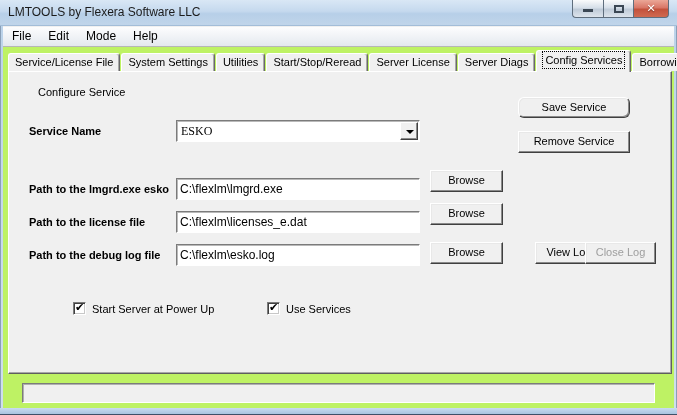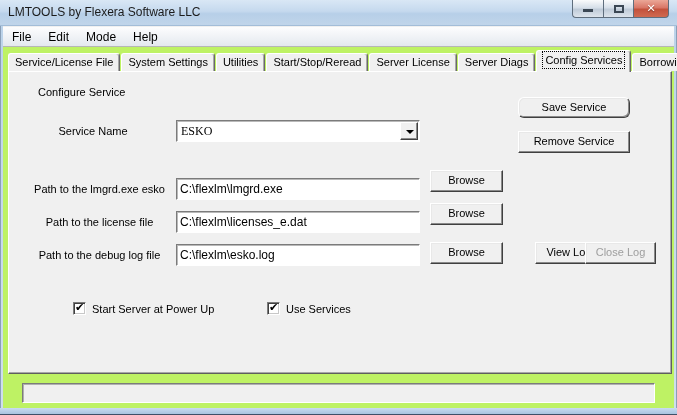--- a/index.html
+++ b/index.html
@@ -30,21 +30,21 @@
   .win-btn.close { width:35px; border-left:none; border-bottom-left-radius:0;
     background:linear-gradient(180deg,#eba797 0%,#d97767 45%,#c3523c 55%,#d06a50 100%); }
   .glyph-min { position:absolute; left:10px; bottom:5px; width:10px; height:3px; background:#3b4754; }
   .glyph-max { position:absolute; left:10px; top:5px; width:10px; height:8px; border:2px solid #3b4754; }
   .glyph-close { position:absolute; left:0; right:0; top:2px; text-align:center;
     color:#fff; font-size:11px; font-weight:bold; text-shadow:0 1px 1px #7c2d1c; }
 
   
   .menubar { position:absolute; left:3px; top:27px; width:671px; height:20px;
     background:linear-gradient(180deg,#fdfdfe,#eef1f5 60%,#e4e8ee); border-bottom:1px solid #b6b6b6;
-    display:flex; align-items:center; }
+    display:flex; align-items:flex-start; }
   .menu-item { font-size:12px; padding:2px 8px; margin-left:1px; cursor:default; }
 
   .client { position:absolute; left:3px; top:47px; width:671px; height:361px; background:#bef264; }
 
   
   .raised { background:#f0f0f0;
     border-top:1px solid #ffffff; border-left:1px solid #ffffff;
     border-bottom:1px solid #404040; border-right:1px solid #404040;
     box-shadow:inset -1px -1px 0 #8a8a8a, inset 1px 1px 0 #e8e8e8; }
   .sunken { background:#fff;
@@ -61,21 +61,21 @@
     box-shadow:inset -1px 0 0 #a8a8a8; }
   .tab.active { height:22px; padding:3px 8px 0; margin-bottom:-1px; position:relative; z-index:4; }
   .tab.active .tab-label { outline:1px dotted #000; outline-offset:2px; }
 
   .tabpanel { position:absolute; left:5px; top:24px; width:664px; height:303px; background:#f0f0f0;
     border-top:1px solid #ffffff; border-left:1px solid #ffffff;
     border-bottom:1px solid #5f5f5f; border-right:1px solid #5f5f5f;
     box-shadow:inset -1px -1px 0 #a8a8a8; }
 
   .lbl { position:absolute; white-space:nowrap; }
-  .r { text-align:center; }
+  .r { text-align:left;font-weight:bold; }
 
   .btn { position:absolute; font-size:11px; text-align:center; line-height:19px; cursor:default; }
   .btn.disabled { color:#9e9e9e; }
 
   .field { position:absolute; height:22px; font-family:"Liberation Sans","DejaVu Sans",sans-serif;
     font-size:12px; padding:0 3px; outline:none; }
 
   
   .combo { position:absolute; height:22px; background:#fff; cursor:default;
     border-top:1px solid #7b7b7b; border-left:1px solid #7b7b7b;

